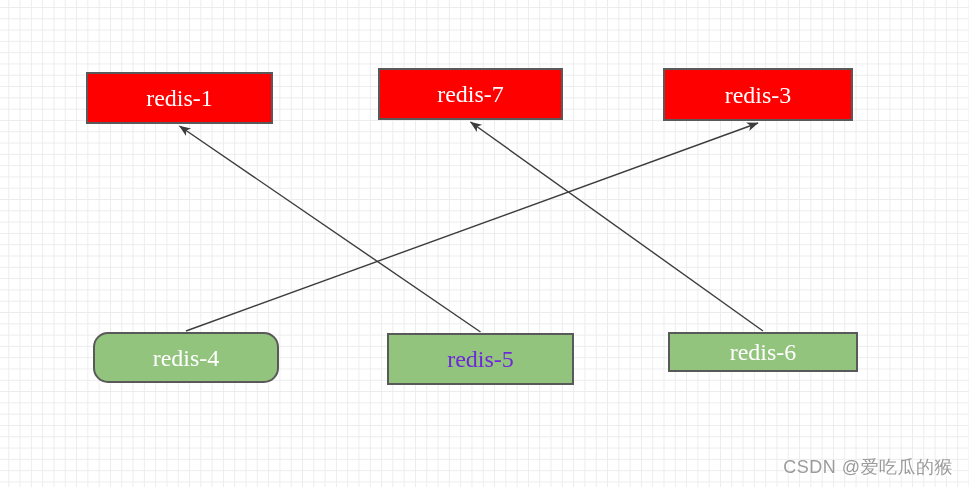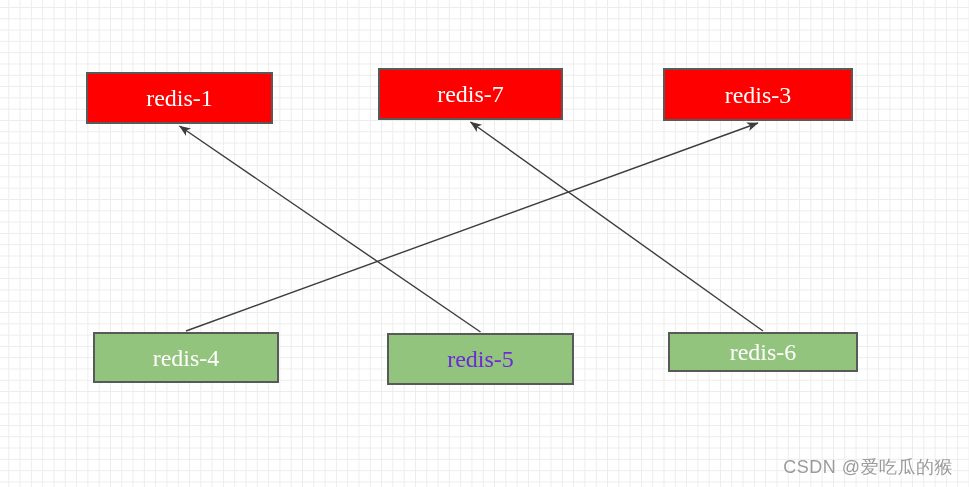--- a/index.html
+++ b/index.html
@@ -72,21 +72,21 @@
 
   <div class="node" style="left: 86px; top: 72px; width: 187px; height: 52px; background: rgb(254, 0, 0); border-color: rgb(89, 89, 89); color: rgb(255, 255, 255);">
     <span class="node-label">redis-1</span>
   </div>
   <div class="node" style="left: 378px; top: 68px; width: 185px; height: 52px; background: rgb(254, 0, 0); border-color: rgb(89, 89, 89); color: rgb(255, 255, 255);">
     <span class="node-label">redis-7</span>
   </div>
   <div class="node" style="left: 663px; top: 68px; width: 190px; height: 53px; background: rgb(254, 0, 0); border-color: rgb(89, 89, 89); color: rgb(255, 255, 255);">
     <span class="node-label">redis-3</span>
   </div>
-  <div class="node" style="left: 93px; top: 332px; width: 186px; height: 51px; background: rgb(147, 196, 125); border-color: rgb(89, 89, 89); color: rgb(255, 255, 255);">
+  <div class="node" style="left: 93px; top: 332px; width: 186px; height: 51px; background: rgb(147, 196, 125); border-color: rgb(89, 89, 89); color: rgb(255, 255, 255); border-radius: 15px;">
     <span class="node-label">redis-4</span>
   </div>
   <div class="node" style="left: 387px; top: 333px; width: 187px; height: 52px; background: rgb(147, 196, 125); border-color: rgb(89, 89, 89); color: #6d28d9;">
     <span class="node-label">redis-5</span>
   </div>
   <div class="node" style="left: 668px; top: 332px; width: 190px; height: 40px; background: rgb(147, 196, 125); border-color: rgb(89, 89, 89); color: rgb(255, 255, 255);">
     <span class="node-label">redis-6</span>
   </div>
 
   <div class="watermark">CSDN @爱吃瓜的猴</div>

